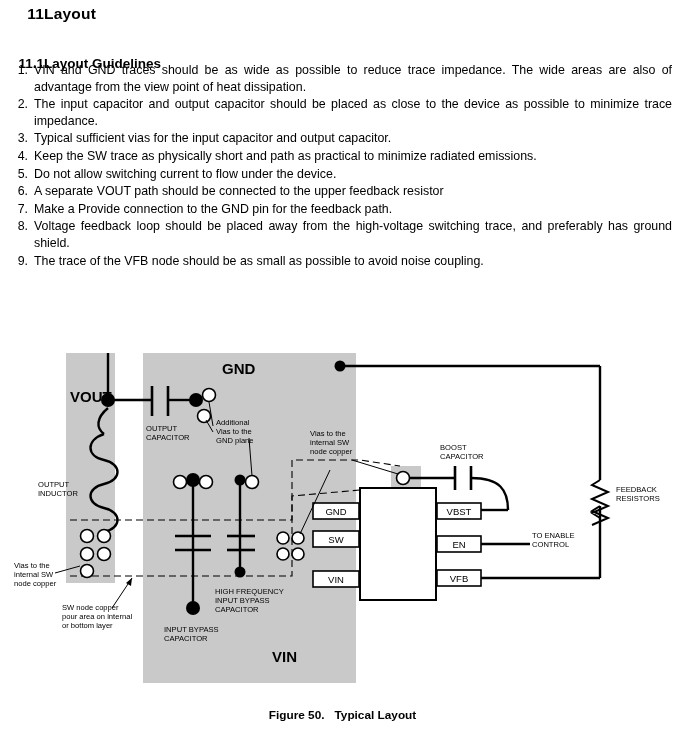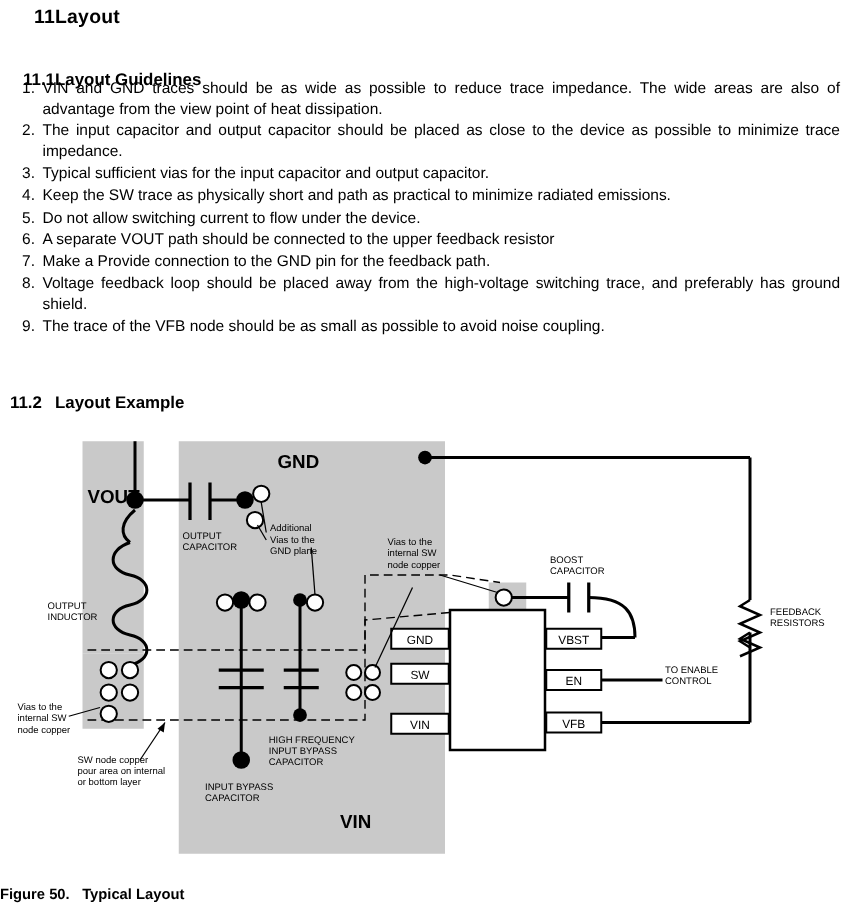--- a/index.html
+++ b/index.html
@@ -82,21 +82,21 @@
     left: 0;
     top: 0;
     width: 685px;
     height: 355px;
   }
   .fig-caption {
     position: absolute;
     left: 0;
     top: 368px;
     width: 685px;
-    text-align: left;
+    text-align: center;
     font-size: 11.8px;
     font-weight: bold;
   }
   .fig-caption .gap { display: inline-block; width: 10px; }
   svg { display: block; }
   text { font-family: "Liberation Sans", sans-serif; }
 </style>
 </head>
 <body>
 
@@ -142,23 +142,20 @@
     <div class="gl-item">
       <div class="gl-num">8.</div>
       <div class="gl-text">Voltage feedback loop should be placed away from the high-voltage switching trace, and preferably has ground shield.</div>
     </div>
     <div class="gl-item">
       <div class="gl-num">9.</div>
       <div class="gl-text">The trace of the VFB node should be as small as possible to avoid noise coupling.</div>
     </div>
   </div>
 
-  <div class="h2" id="h2-example">
-    <span class="num">11.2</span><span>Layout Example</span>
-  </div>
 
   <div class="figure">
     <svg class="fig-canvas" viewBox="0 0 685 355" width="685" height="355">
 
       <g>
 
         <rect x="143" y="13" width="213" height="330" fill="#c9c9c9"></rect>
 
         <rect x="66" y="13" width="49" height="170" fill="#c9c9c9"></rect>
 

